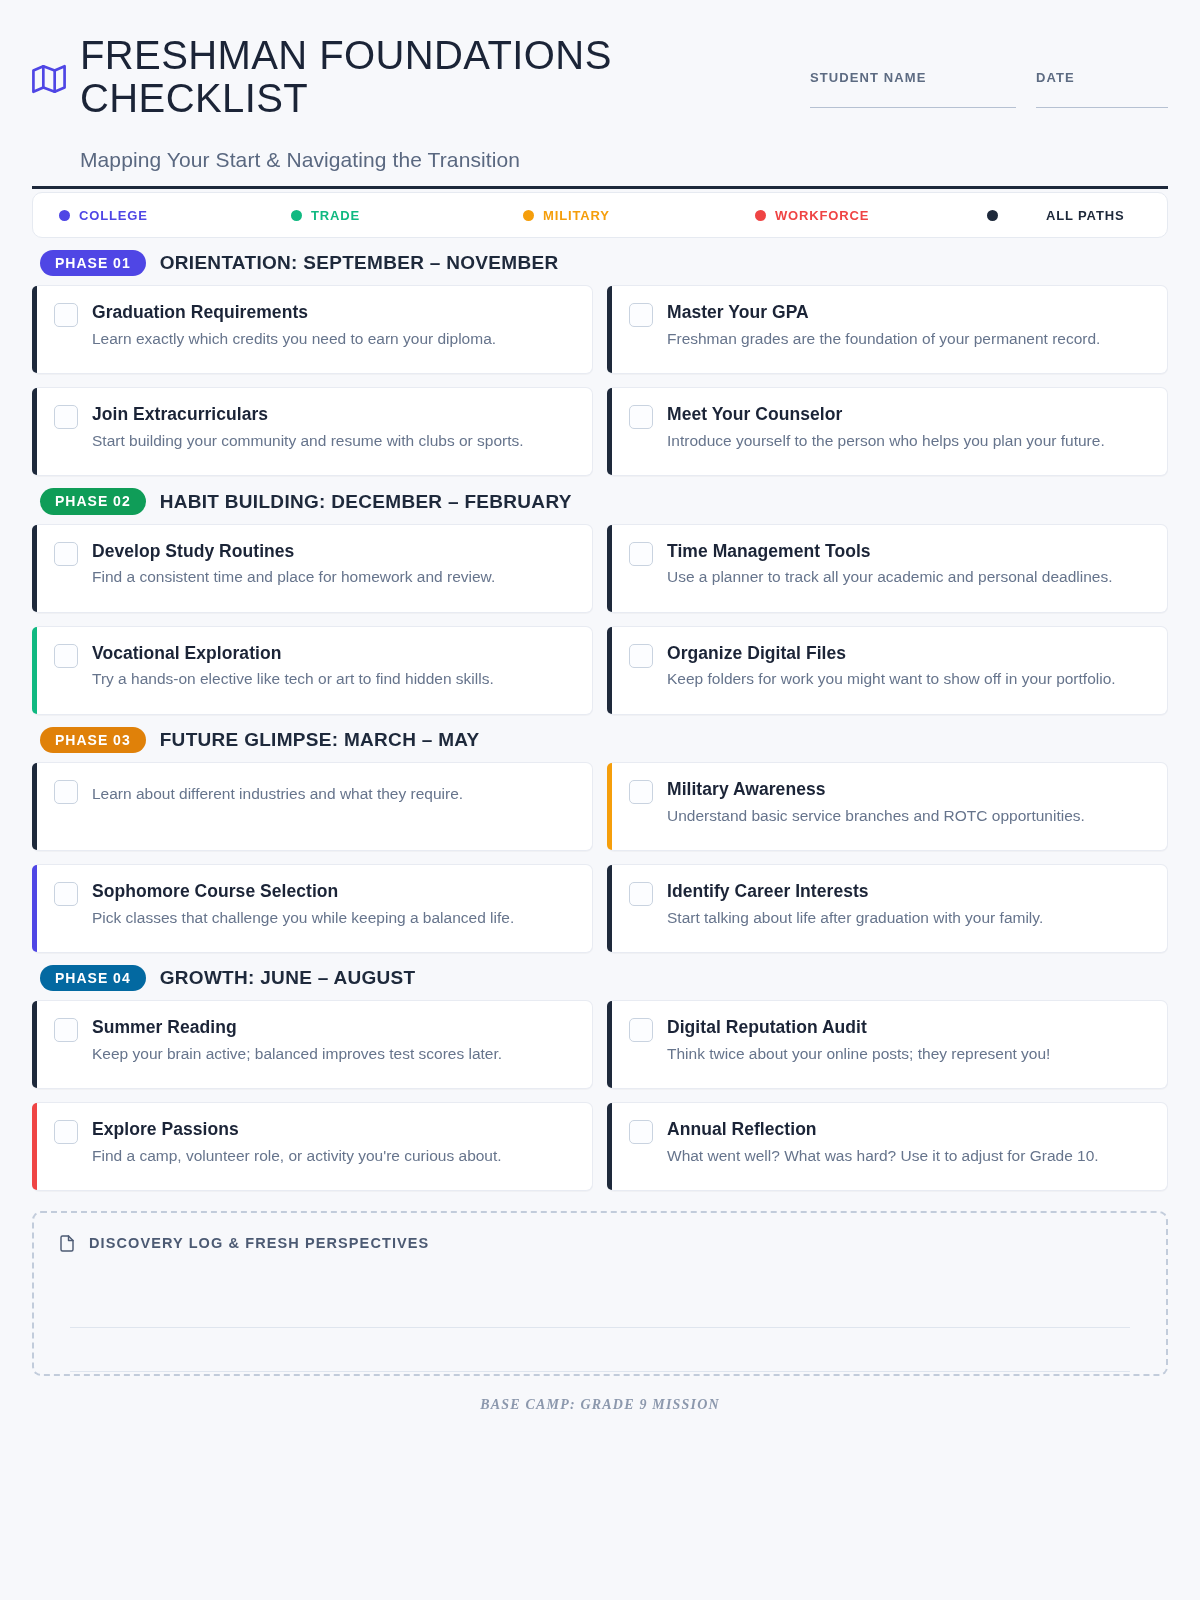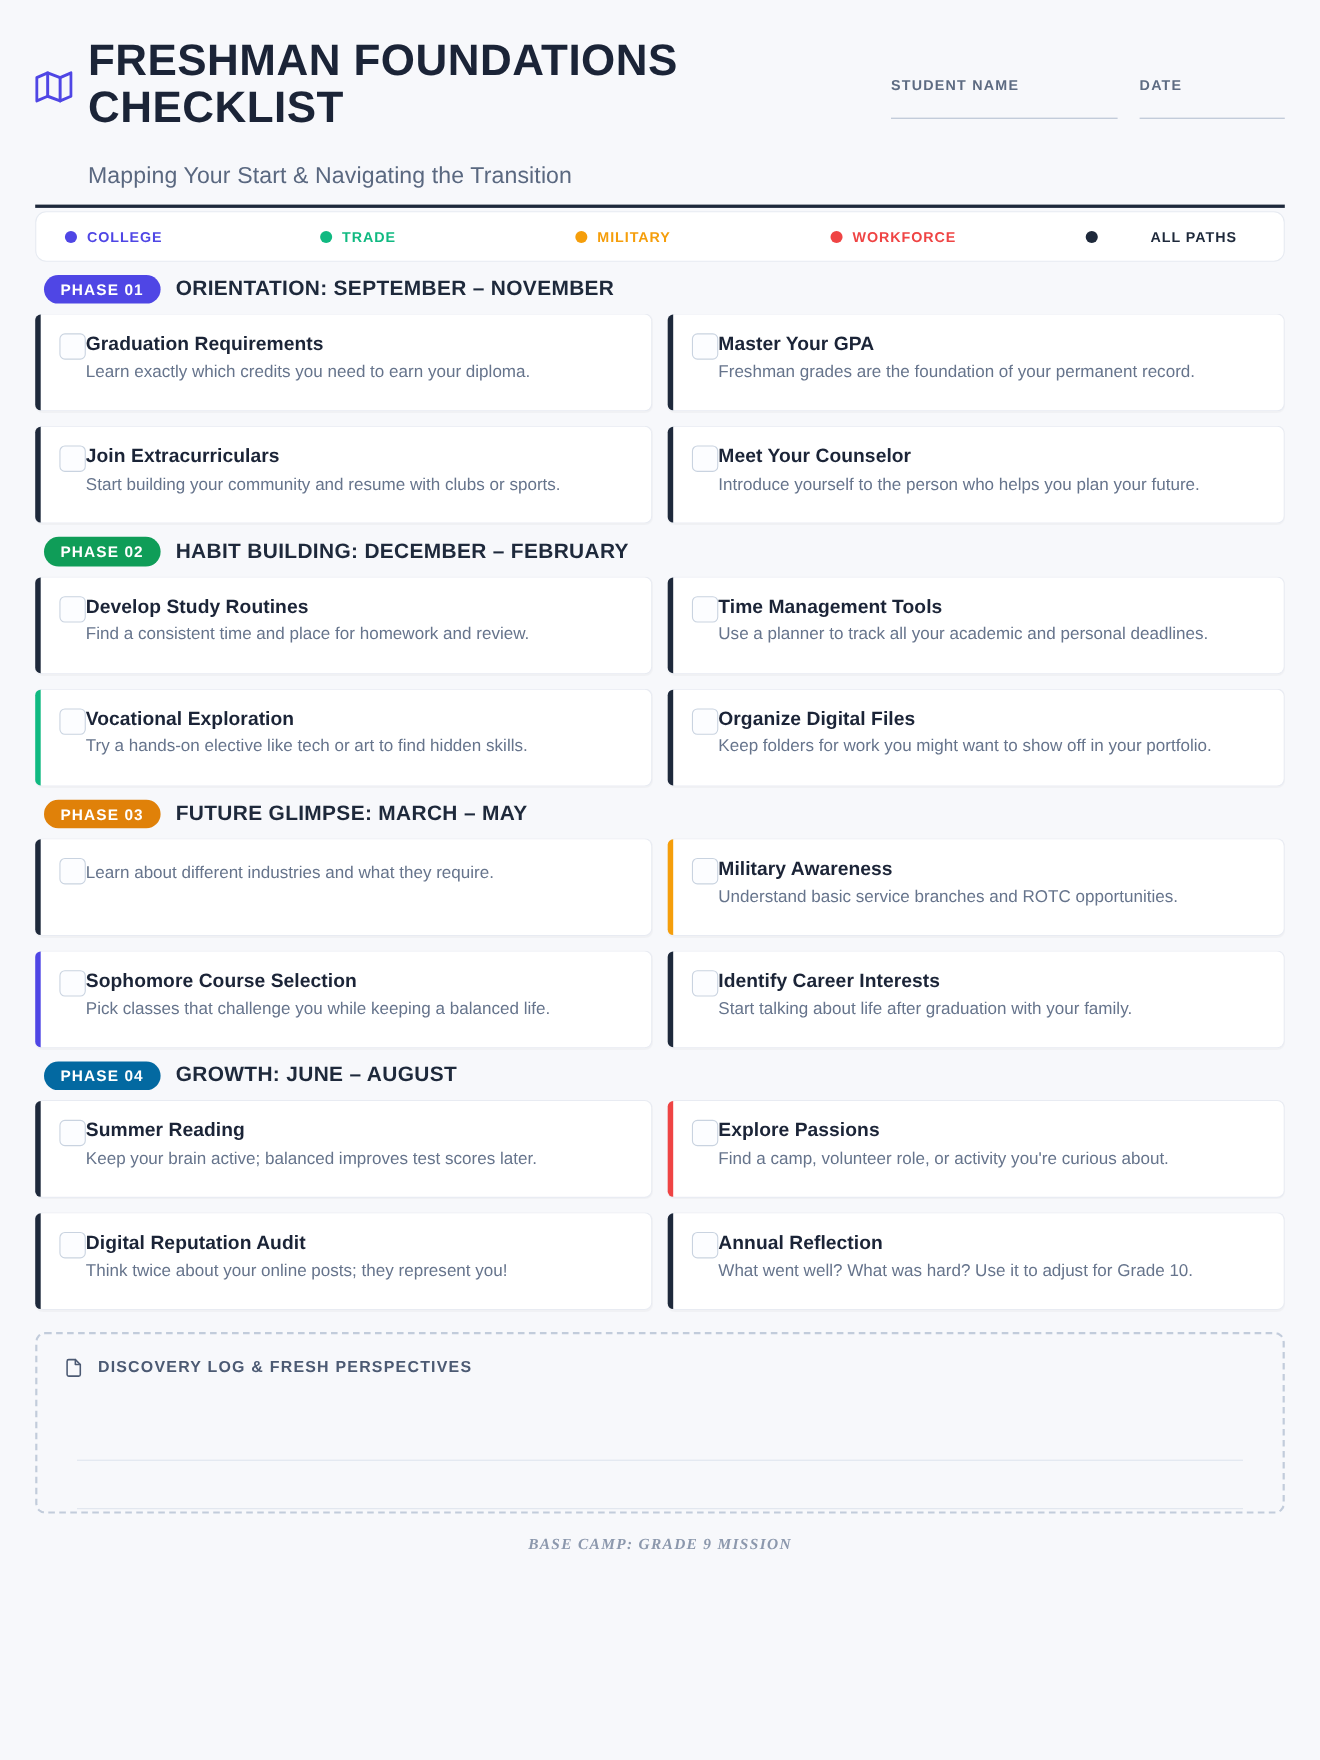--- a/index.html
+++ b/index.html
@@ -39,21 +39,21 @@
   }
   .brand-icon {
     width: 34px;
     height: 34px;
     flex: 0 0 34px;
     margin-top: 28px;
   }
   .title-block { }
   .main-title {
     font-size: 40px;
-    font-weight: bold;
+    font-weight: normal;
     letter-spacing: 0.4px;
     line-height: 1.08;
     color: #1b2437;
     text-transform: uppercase;
     max-width: 620px;
   }
   .subtitle {
     margin-top: 28px;
     font-size: 21px;
     color: #5a6880;
@@ -143,20 +143,21 @@
     gap: 13px 14px;
   }
 
   .card {
     background: #ffffff;
     border: 1px solid #e8ebf2;
     border-left: none;
     border-radius: 7px;
     padding: 16px 18px 16px 22px;
     display: flex;
+    gap: 14px;
     align-items: flex-start;
     position: relative;
     min-height: 89px;
     box-shadow: 0 1px 1px rgba(16,24,40,0.03);
   }
   .card::before {
     content: "";
     position: absolute;
     left: 0; top: 0; bottom: 0;
     width: 5px;
@@ -395,32 +396,32 @@
           <span class="phase-title">GROWTH: JUNE – AUGUST</span>
         </div>
         <div class="cards">
           <div class="card" style="--accent: #1e293b;">
             <div class="checkbox"></div>
             <div class="card-text">
               <div class="card-title">Summer Reading</div>
               <div class="card-desc">Keep your brain active; balanced improves test scores later.</div>
             </div>
           </div>
+          <div class="card" style="--accent: #1e293b;">
+            <div class="checkbox"></div>
+            <div class="card-text">
+              <div class="card-title">Digital Reputation Audit</div>
+              <div class="card-desc">Think twice about your online posts; they represent you!</div>
+            </div>
+          </div>
           <div class="card" style="--accent: #ef4444;">
             <div class="checkbox"></div>
             <div class="card-text">
               <div class="card-title">Explore Passions</div>
               <div class="card-desc">Find a camp, volunteer role, or activity you're curious about.</div>
-            </div>
-          </div>
-          <div class="card" style="--accent: #1e293b;">
-            <div class="checkbox"></div>
-            <div class="card-text">
-              <div class="card-title">Digital Reputation Audit</div>
-              <div class="card-desc">Think twice about your online posts; they represent you!</div>
             </div>
           </div>
           <div class="card" style="--accent: #1e293b;">
             <div class="checkbox"></div>
             <div class="card-text">
               <div class="card-title">Annual Reflection</div>
               <div class="card-desc">What went well? What was hard? Use it to adjust for Grade 10.</div>
             </div>
           </div>
         </div>

